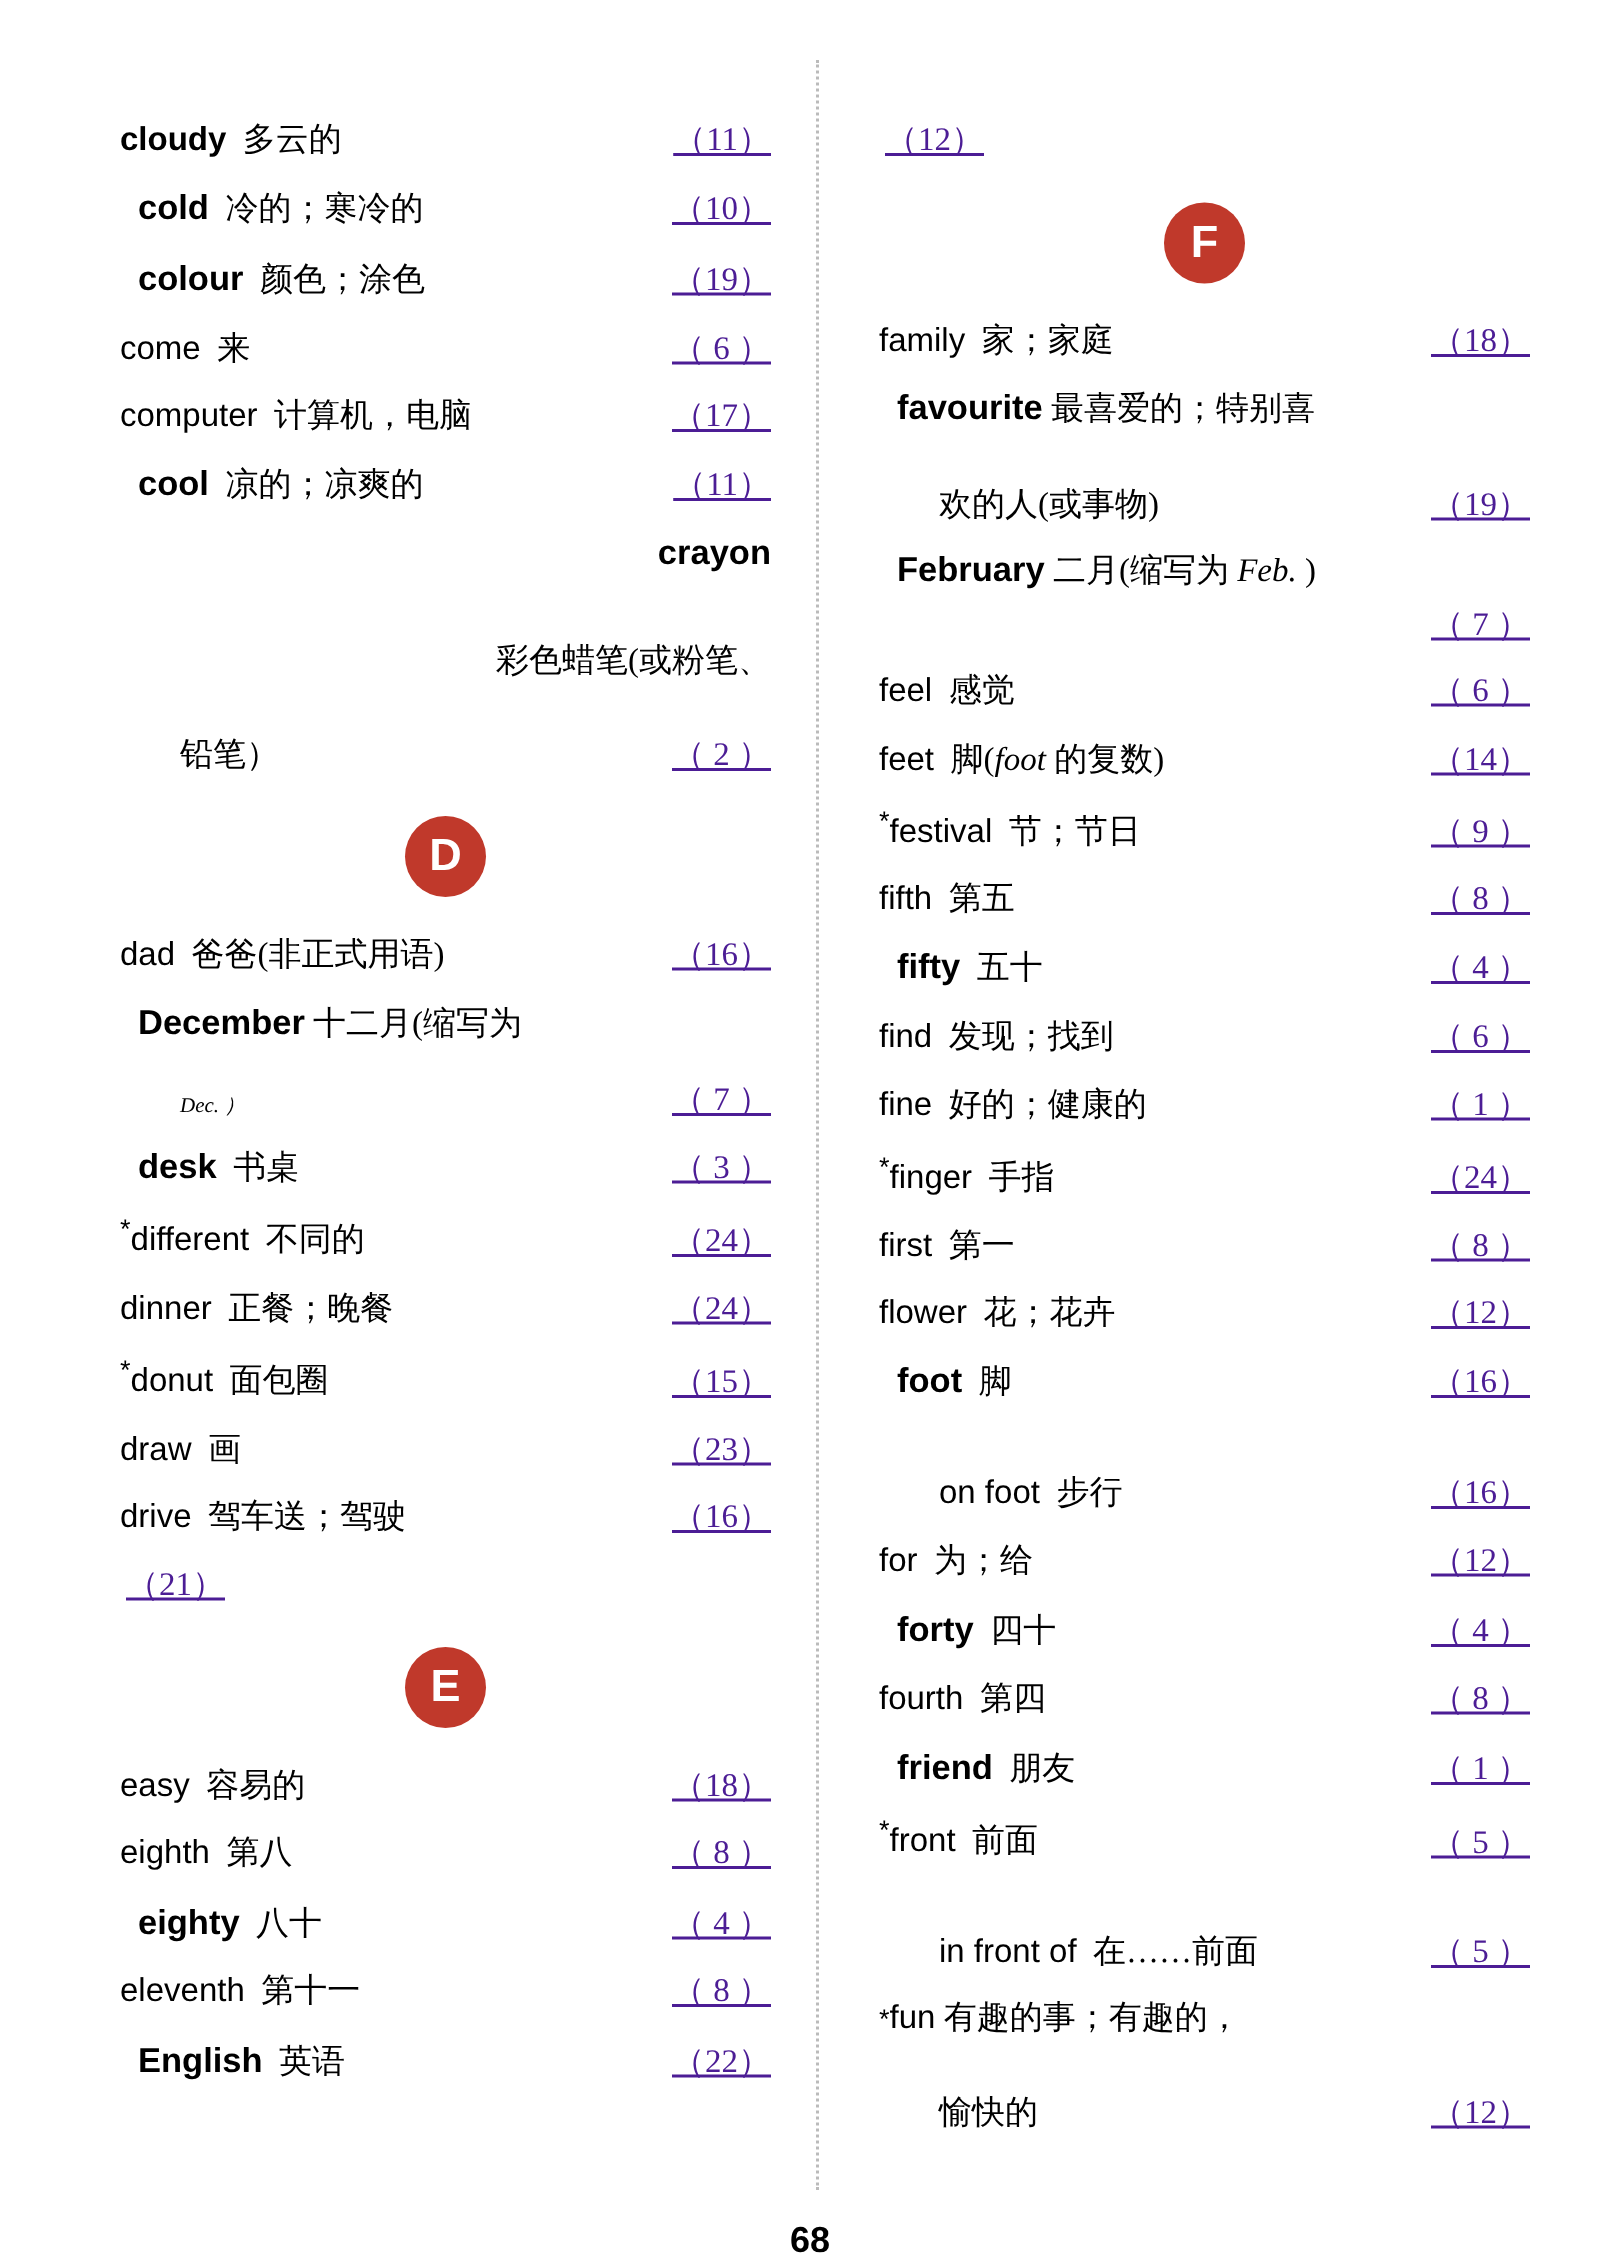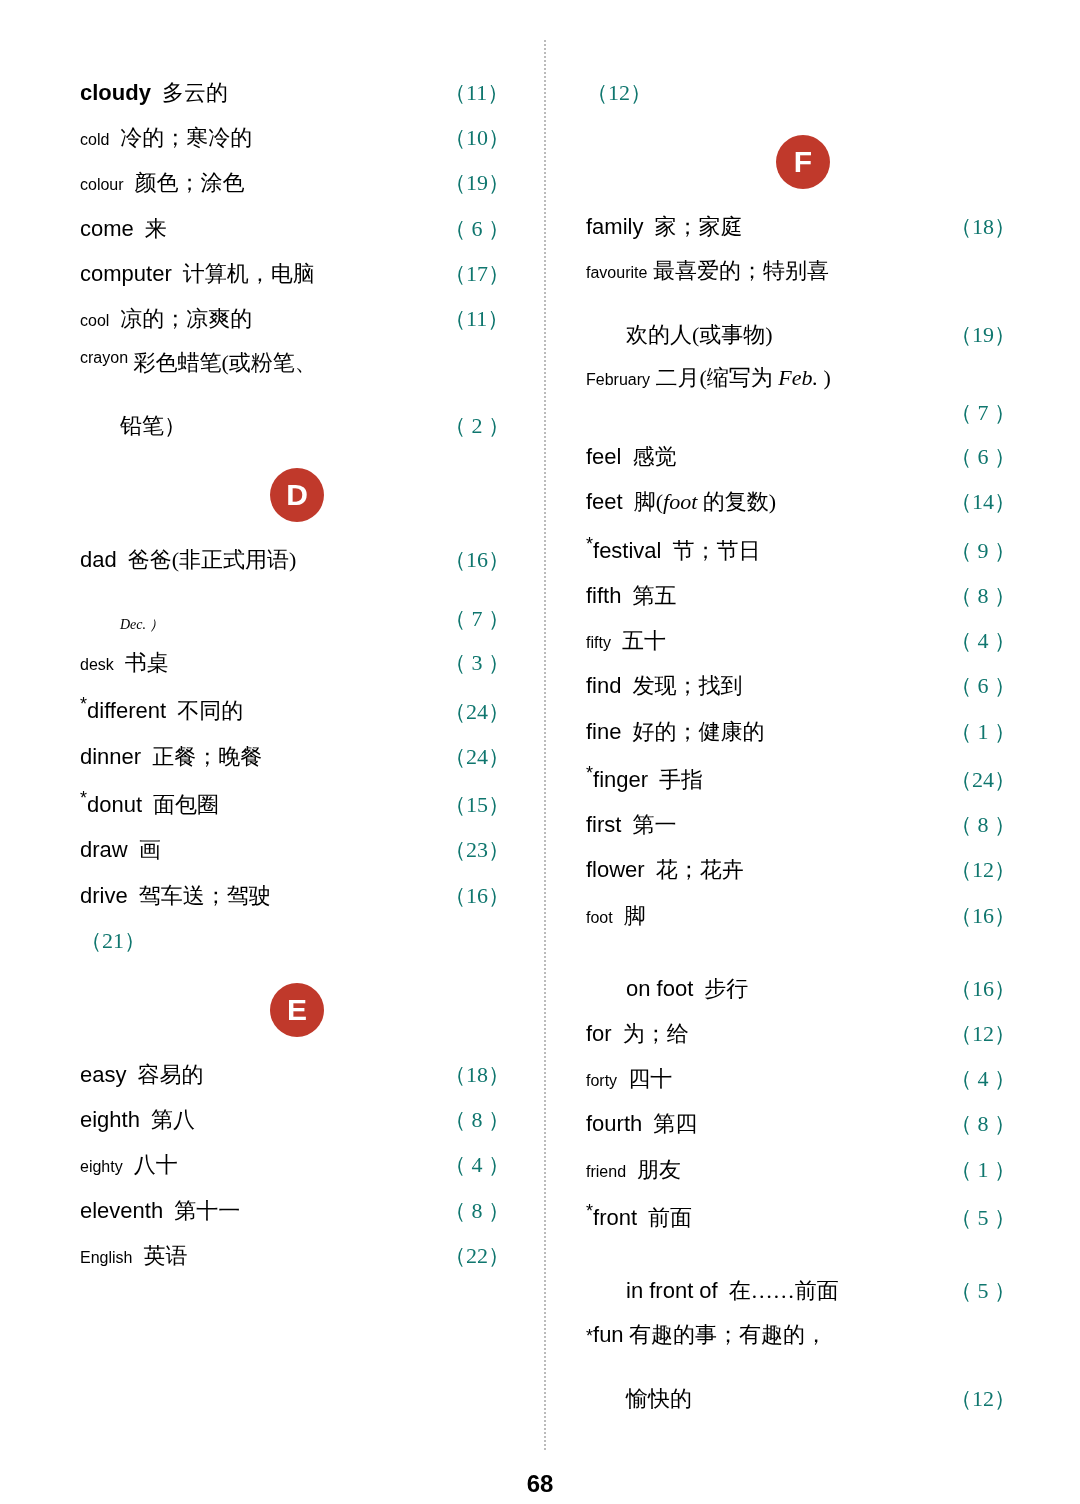--- a/index.html
+++ b/index.html
@@ -41,27 +41,29 @@
       line-height: 1.6;
       gap: 24px;
     }
     .entry-text {
       flex: 1;
       font-size: 22px;
     }
     .entry-num {
       font-size: 22px;
       min-width: 70px;
-      text-align: left;
-      color: #0f766e;
+      text-align: right;
+      color: #4c1d95;
+      text-decoration: underline;
     }
     .word-bold {
-      font-weight: normal;
+      font-weight: bold;
       font-family: "Arial Black", Arial, sans-serif;
-      font-size: 16px;
+      font-size: 23px;
+      margin-left: 12px;
     }
     .word-normal {
       font-family: Arial, sans-serif;
       font-size: 22px;
     }
     .chinese {
       font-family: "SimSun", "STSong", serif;
       font-size: 22px;
     }
     .section-letter {
@@ -163,21 +165,21 @@
 
       <div class="entry">
         <span class="entry-text">
           <span class="word-bold">cool</span>&nbsp;
           <span class="chinese">凉的；凉爽的</span>
         </span>
         <span class="entry-num">（11）</span>
       </div>
 
       <div class="multiline-entry">
-        <div style="display:flex; align-items:flex-start; font-size:22px;">
+        <div style="display:flex; align-items:flex-end; font-size:22px;flex-direction:column;">
           <span class="word-bold">crayon</span>&nbsp;
           <span class="chinese">彩色蜡笔(或粉笔、</span>
         </div>
         <div class="multiline-row">
           <span class="chinese indent" style="font-size:22px;">铅笔）</span>
           <span class="entry-num">（ 2 ）</span>
         </div>
       </div>
 
       <div class="section-letter">
@@ -186,20 +188,24 @@
 
       <div class="entry">
         <span class="entry-text">
           <span class="word-normal">dad</span>&nbsp;
           <span class="chinese">爸爸(非正式用语)</span>
         </span>
         <span class="entry-num">（16）</span>
       </div>
 
       <div class="multiline-entry">
+        <div style="display:flex; align-items:baseline; font-size:22px;">
+          <span class="word-bold">December</span>&nbsp;
+          <span class="chinese">十二月(缩写为</span>
+        </div>
         <div class="multiline-row">
           <span class="italic indent" style="font-size:14px; font-family:serif;">Dec. ）</span>
           <span class="entry-num">（ 7 ）</span>
         </div>
       </div>
 
       <div class="entry">
         <span class="entry-text">
           <span class="word-bold">desk</span>&nbsp;
           <span class="chinese">书桌</span>

